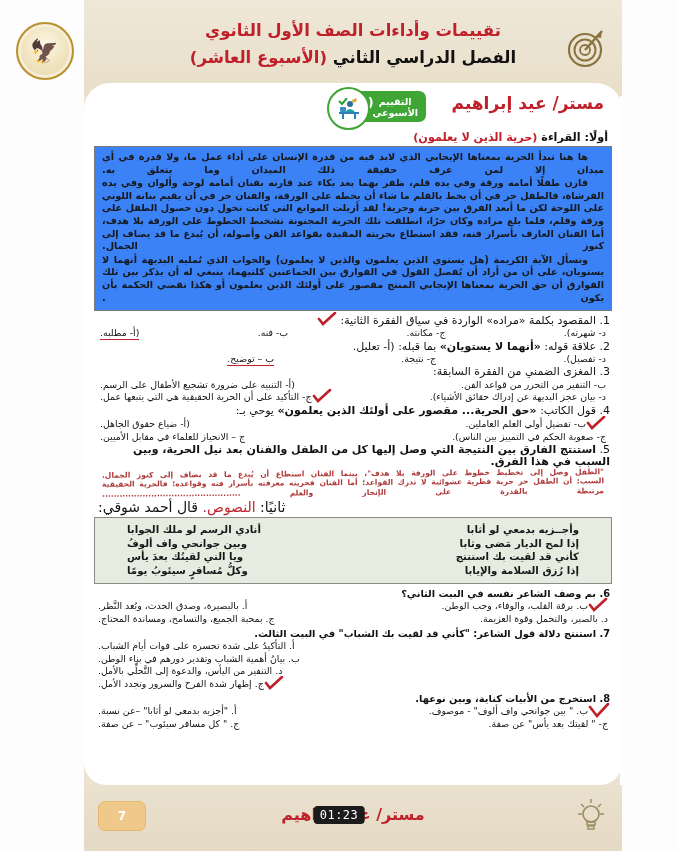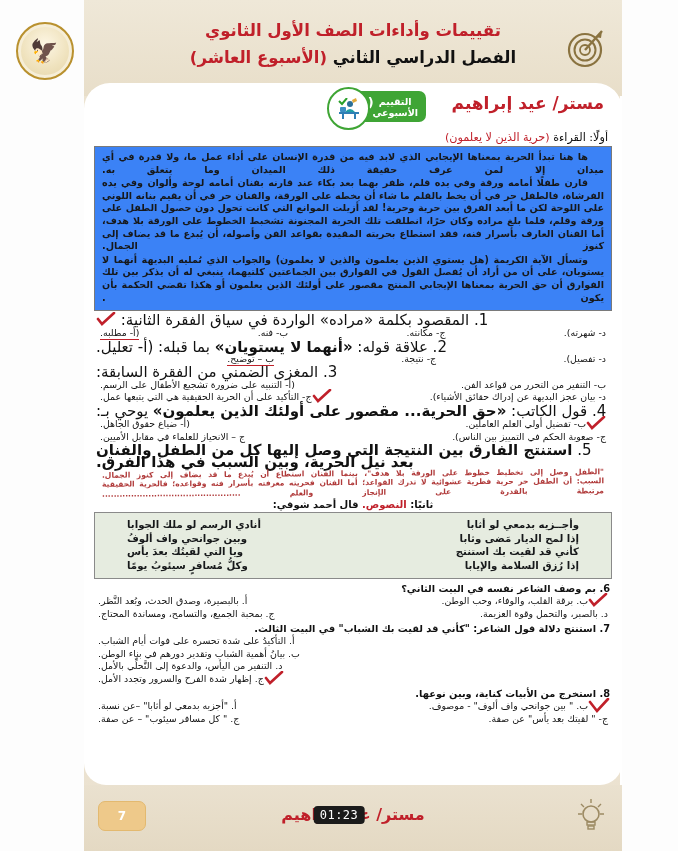--- a/index.html
+++ b/index.html
@@ -91,21 +91,21 @@
   }
   .badge-circle{
     position:absolute;left:-19px;top:-4px;width:39px;height:39px;border-radius:50%;
     background:#fff;border:2px solid #3fa535;
     display:flex;align-items:center;justify-content:center;font-size:17px;
   }
 
   
   .sec-heading{
     padding:0 14px 2px 14px;text-align:right;
-    font-size:11.2px;font-weight:normal;color:#c0202a;
+    font-size:11.2px;font-weight:bold;color:#c0202a;
   }
   .sec-heading .dark{color:#111;}
 
   
   .passage{
     margin:0 10px;border:1px solid #7a7a7a;
     background:#3b82f6;padding:4px 7px 5px 7px;
   }
   .passage p{
     margin:0 0 1px 0;
@@ -113,21 +113,21 @@
     text-align:justify;text-align-last:justify;
     color:#16181a;font-weight:bold;
   }
   .passage .ind{text-indent:16px;}
   .uline{border-bottom:1.6px solid #c0202a;padding-bottom:1px;}
 
   
   .questions{padding:3px 12px 0 12px;}
   .q{margin-bottom:1px;position:relative;}
   .q-head{
-    font-size:15px;line-height:12.4px;color:#111;text-align:left;font-weight:normal;
+    font-size:11px;line-height:12.4px;color:#111;text-align:right;font-weight:normal;
   }
   .q-head b{font-weight:bold;}
   .q-opts{
     font-size:9.4px;line-height:12.4px;color:#111;
     display:flex;justify-content:space-between;gap:4px;
     padding:0 4px;
   }
   .opt{white-space:nowrap;}
   .opt.ans{position:relative;}
   .opt.ans .uline{border-bottom:1.5px solid #c0202a;}
@@ -142,22 +142,22 @@
   .hand-ans{
     font-size:7.6px;line-height:9.4px;color:#b03a3a;
     text-align:justify;text-align-last:justify;
     padding:0 6px;font-weight:bold;letter-spacing:-0.2px;
     transform:rotate(-0.4deg);
   }
   .hand-ans .row{display:block;}
 
   
   .texts-heading{
-    padding:1px 14px 2px 14px;text-align:center;
-    font-size:10px;font-weight:bold;color:#c0202a;
+    padding:1px 14px 2px 14px;text-align:left;
+    font-size:14px;font-weight:normal;color:#c0202a;
   }
   .texts-heading .dark{color:#111;}
 
   
   .poem{
     margin:0 10px;border:1px solid #8a8a8a;background:#e6ece0;
     padding:5px 10px 6px 10px;
   }
   .verse{
     display:flex;justify-content:space-between;

